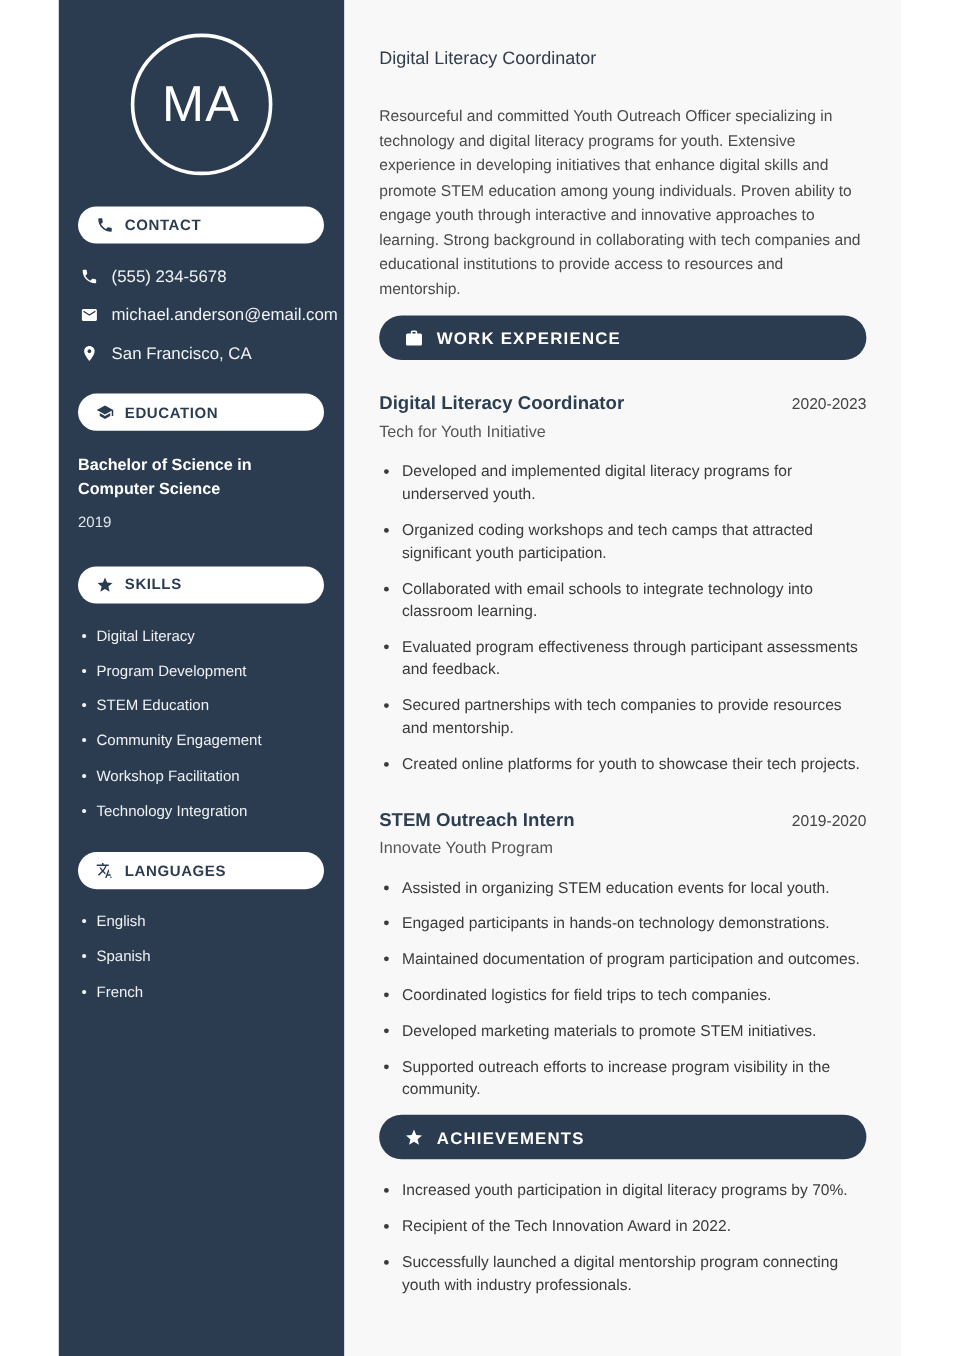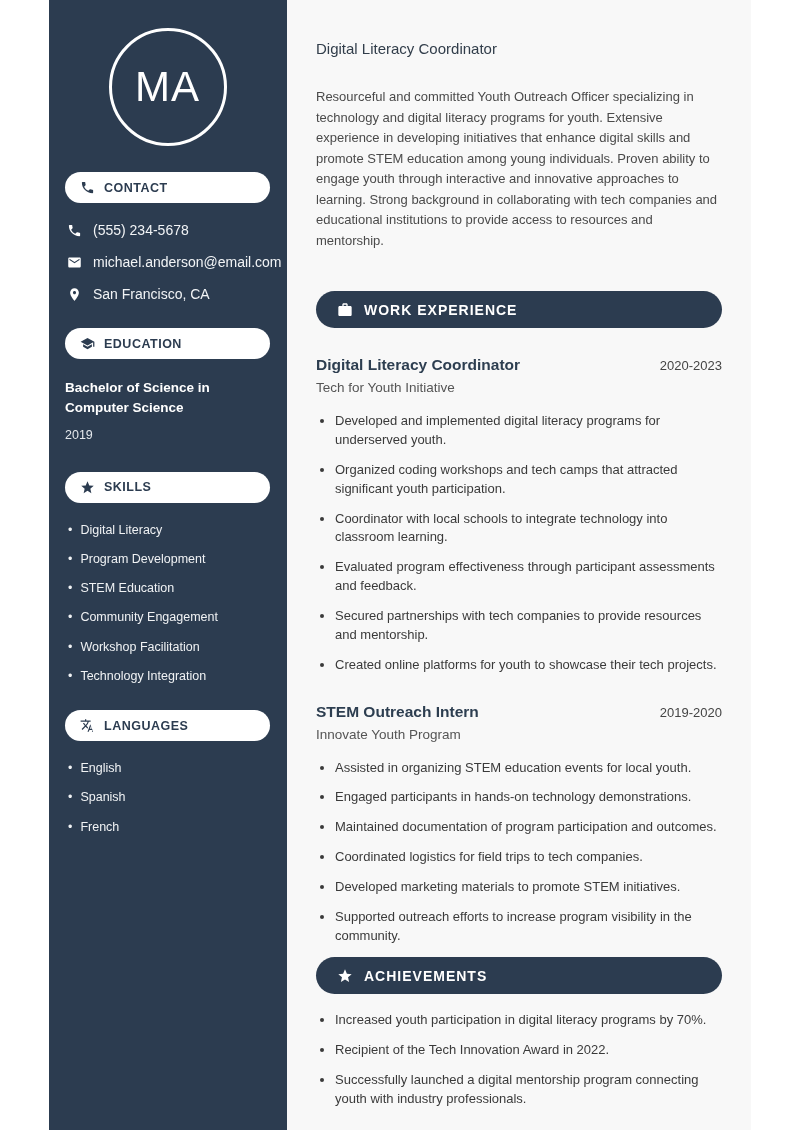--- a/index.html
+++ b/index.html
@@ -26,21 +26,21 @@
   .side-list li { font-size:12.5px; color:#f0f2f4; margin-bottom:13px; display:flex; gap:8px; line-height:1.3; }
   .side-list li::before { content:"•"; color:#f0f2f4; }
 
   
   .main { flex:1; background:#f8f8f8; padding:28px 29px 40px; }
   .name { font-size:37px; font-weight:bold; color:#2d3e50; line-height:1.1; letter-spacing:.5px; }
   .job-title { font-size:15px; color:#313d4a; margin-top:12px; }
   .summary { font-size:13px; color:#4a4a4a; line-height:1.58; margin-top:30px; }
   .section-pill { background:#2c3c50; color:#ffffff; border-radius:19px; height:37px;
                   display:flex; align-items:center; gap:11px; padding:0 21px;
-                  font-weight:bold; font-size:14px; letter-spacing:1px; margin-top:40px; }
+                  font-weight:bold; font-size:14px; letter-spacing:1px; margin-top:12px; }
   .section-pill.tight { margin-top:12px; }
   .section-pill svg { width:16px; height:16px; fill:#ffffff; flex-shrink:0; }
   .job-header { display:flex; justify-content:space-between; align-items:baseline; margin-top:28px; }
   .job-role { font-size:15.5px; font-weight:bold; color:#2d3e50; }
   .job-dates { font-size:13px; color:#444444; }
   .job-company { font-size:13.5px; color:#555555; margin-top:6px; }
   ul.bullets { margin-top:17px; padding-left:19px; }
   ul.bullets li { font-size:13px; color:#3a3a3a; line-height:1.45; margin-bottom:11px; }
   ul.bullets.last { margin-bottom:0; }
 </style>
@@ -152,21 +152,21 @@
     </div>
 
     <div class="job-header">
       <span class="job-role">Digital Literacy Coordinator</span>
       <span class="job-dates">2020-2023</span>
     </div>
     <div class="job-company">Tech for Youth Initiative</div>
     <ul class="bullets">
       <li>Developed and implemented digital literacy programs for underserved youth.</li>
       <li>Organized coding workshops and tech camps that attracted significant youth participation.</li>
-      <li>Coordinator with local schools to integrate technology into classroom learning.</li>
+      <li>Collaborated with email schools to integrate technology into classroom learning.</li>
       <li>Evaluated program effectiveness through participant assessments and feedback.</li>
       <li>Secured partnerships with tech companies to provide resources and mentorship.</li>
       <li>Created online platforms for youth to showcase their tech projects.</li>
     </ul>
 
     <div class="job-header">
       <span class="job-role">STEM Outreach Intern</span>
       <span class="job-dates">2019-2020</span>
     </div>
     <div class="job-company">Innovate Youth Program</div>

